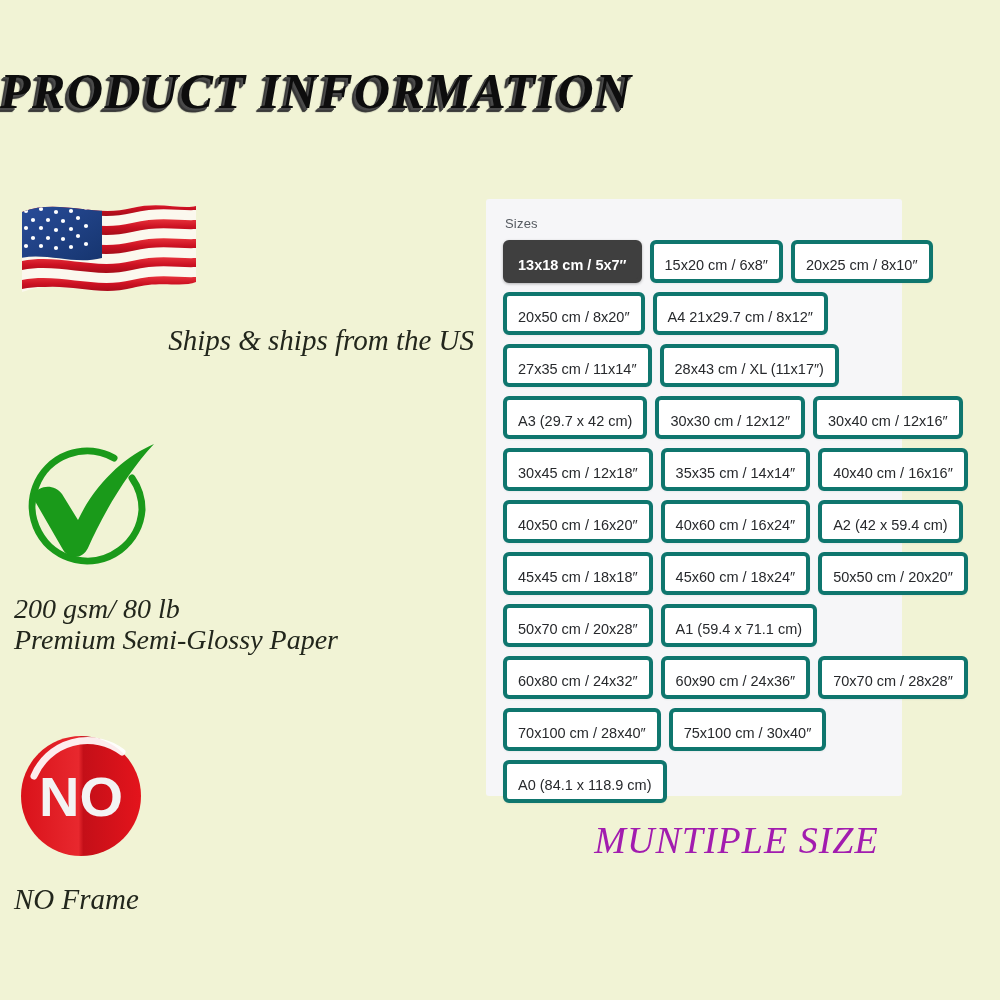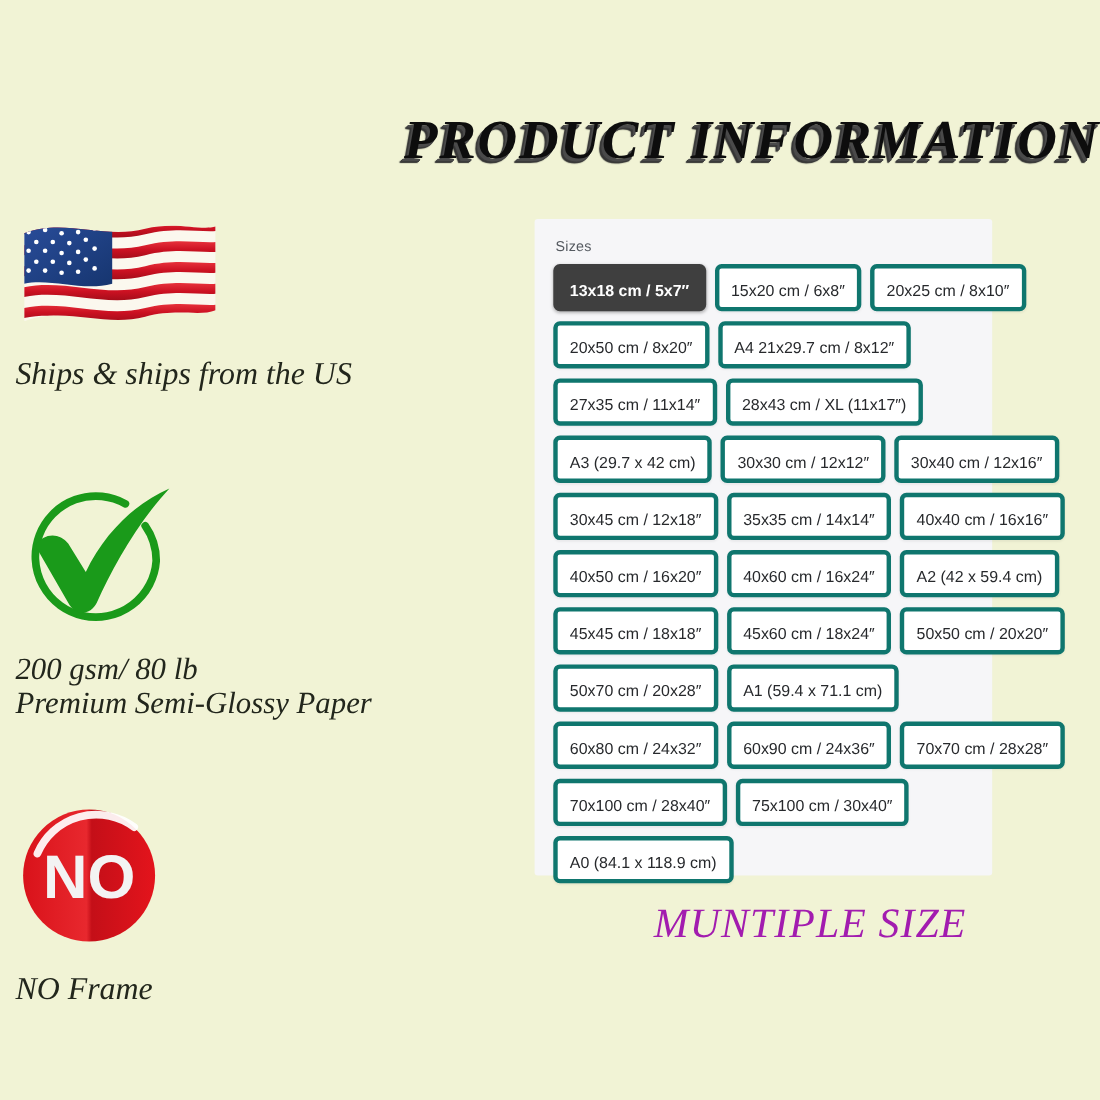--- a/index.html
+++ b/index.html
@@ -14,42 +14,41 @@
     overflow: hidden;
     position: relative;
   }
 
   
   #product-title {
     position: absolute;
     left: 0;
     top: 62px;
     width: 1000px;
-    text-align: right;
+    text-align: left;
     font-family: "Liberation Serif", serif;
     font-weight: bold;
     font-style: italic;
     font-size: 50px;
     letter-spacing: 1.5px;
     color: #0d0d0d;
     text-shadow:
       -2px 2px 0 #4a4a4a,
       -3px 3px 0 #3a3a3a,
       -4px 4px 1px #2e2e2e;
     white-space: nowrap;
-    margin-top: 36px;
   }
 
   
   .feature {
     position: absolute;
     left: 14px;
     width: 460px;
   }
-  #feature-shipping { top: 196px; }
+  #feature-shipping { top: 196px; text-align: right; }
   #feature-paper    { top: 438px; }
   #feature-frame    { top: 728px; }
 
   .feature-caption {
     font-family: "Liberation Serif", serif;
     font-style: italic;
     font-size: 29px;
     line-height: 1.12;
     color: #22261c;
     margin-top: 8px;

